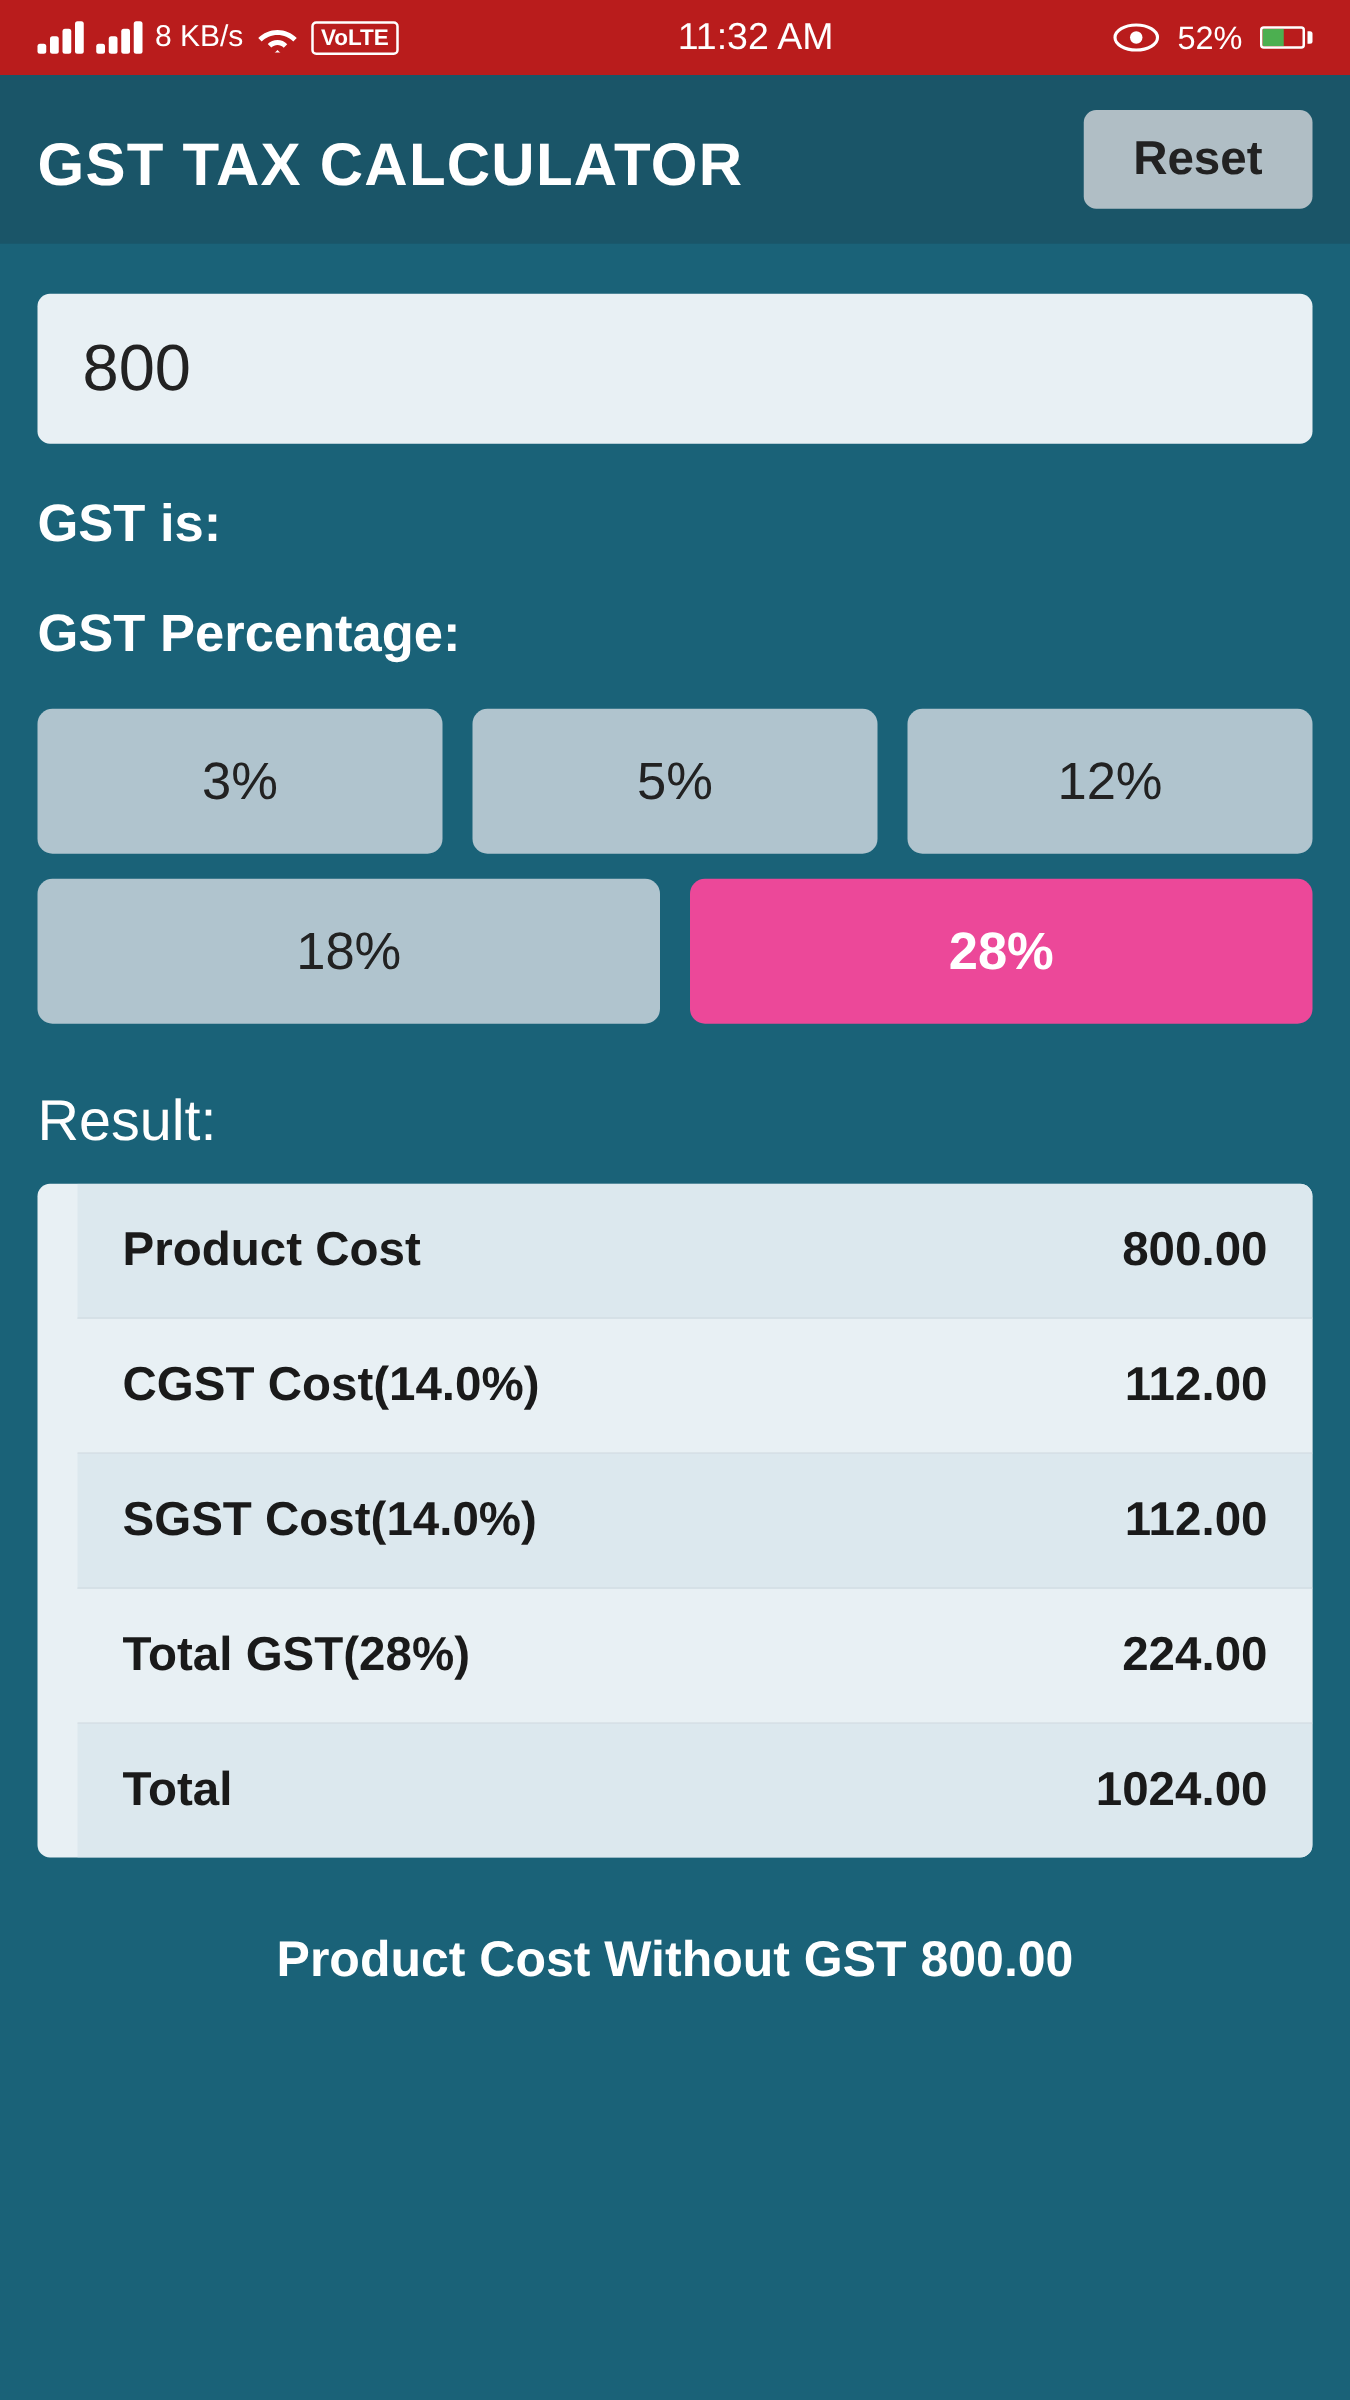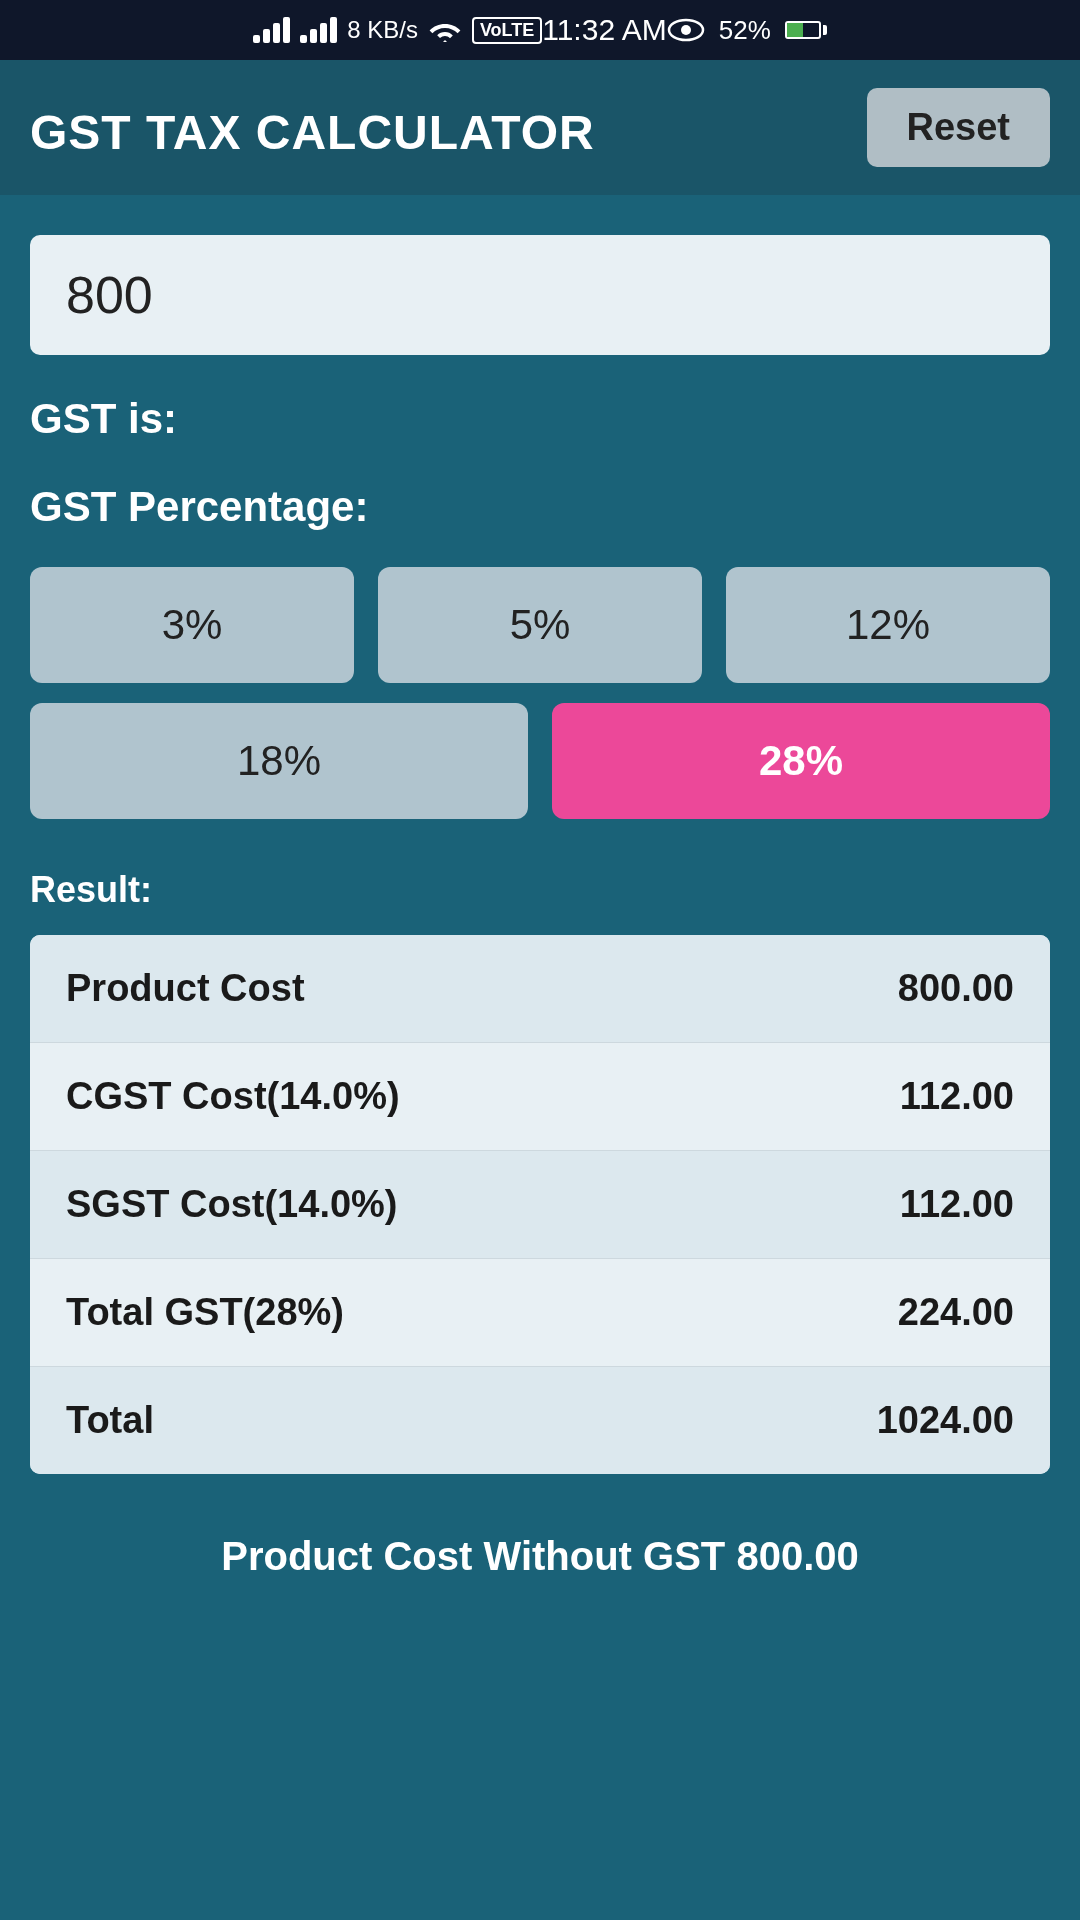--- a/index.html
+++ b/index.html
@@ -11,24 +11,24 @@
       background-color: #1a6278;
       font-family: 'Arial', sans-serif;
       color: #ffffff;
       overflow-x: hidden;
     }
 
     
     .status-bar {
       width: 100%;
       height: 60px;
-      background-color: #0f172a;
-      display: flex;
-      align-items: center;
-      justify-content: center;
+      background-color: #b91c1c;
+      display: flex;
+      align-items: center;
+      justify-content: space-between;
       padding: 0 30px;
       font-size: 28px;
       color: #ffffff;
     }
     .status-left {
       display: flex;
       align-items: center;
       gap: 10px;
     }
     .status-center {
@@ -210,32 +210,33 @@
       justify-content: center;
       gap: 24px;
       border-radius: 28px;
     }
     .pct-row2 .pct-btn {
       flex: 0 0 calc(50% - 12px);
     }
 
     
     .result-label {
-      font-size: 36px;
-      font-weight: 700;
+      font-size: 46px;
+      font-weight: 400;
       color: #ffffff;
       margin-bottom: 24px;
     }
 
     .result-table {
       width: 100%;
       background-color: #e8f0f4;
       border-radius: 10px;
       overflow: hidden;
       margin-bottom: 40px;
+      padding-left: 32px;
     }
     .result-row {
       display: flex;
       justify-content: space-between;
       align-items: center;
       padding: 32px 36px;
       border-bottom: 1px solid #cdd8de;
     }
     .result-row:last-child {
       border-bottom: none;

